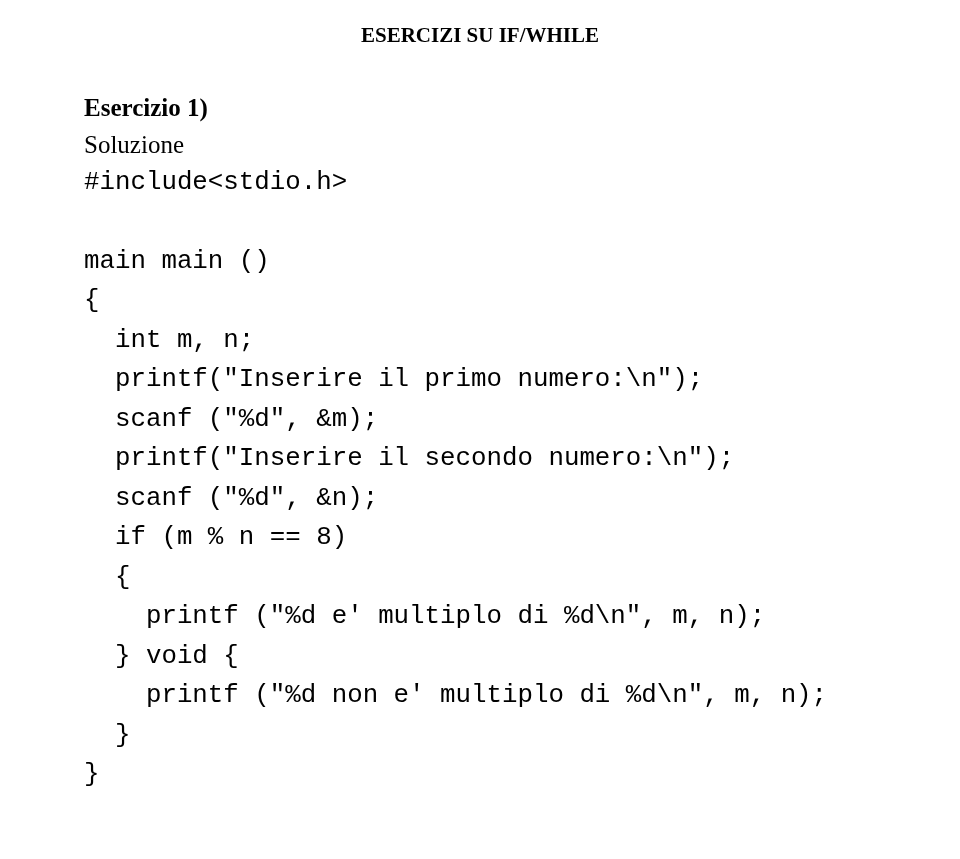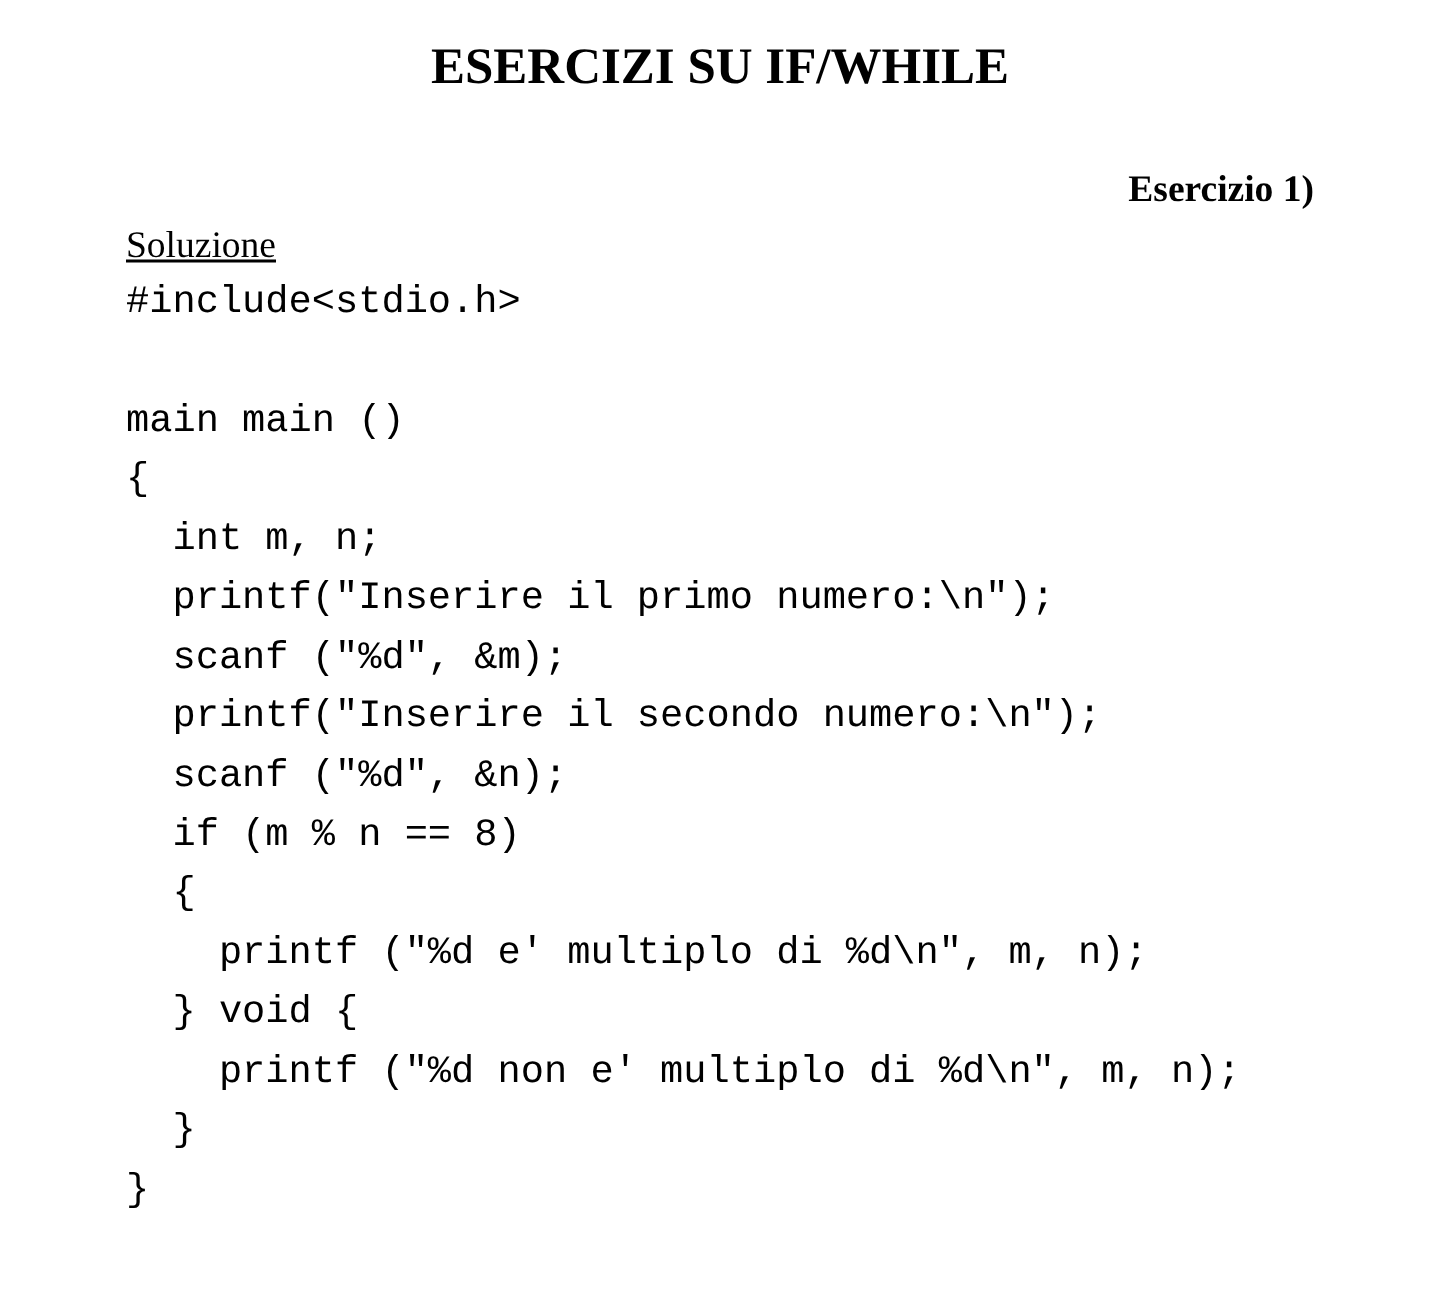--- a/index.html
+++ b/index.html
@@ -15,33 +15,31 @@
     width: 960px;
     height: 859px;
     padding: 20px 84px 0 84px;
     font-family: "Times New Roman", Times, serif;
     font-size: 25px;
     line-height: 1.45;
   }
   .title {
     text-align: center;
     font-weight: bold;
-    font-size: 34px;
+    font-size: 21px;
     margin: 0 0 40px 0;
   }
   .section-heading {
     font-weight: bold;
     margin: 0;
-    text-align: right;
   }
   .body-text {
     margin: 0 0 40px 0;
   }
   .soln-link {
-    text-decoration: underline;
     margin: 0;
   }
   .code {
     font-family: "Courier New", Courier, monospace;
     font-size: 25.8px;
     white-space: pre;
     margin: 0;
     line-height: 1.53;
   }
 </style>

